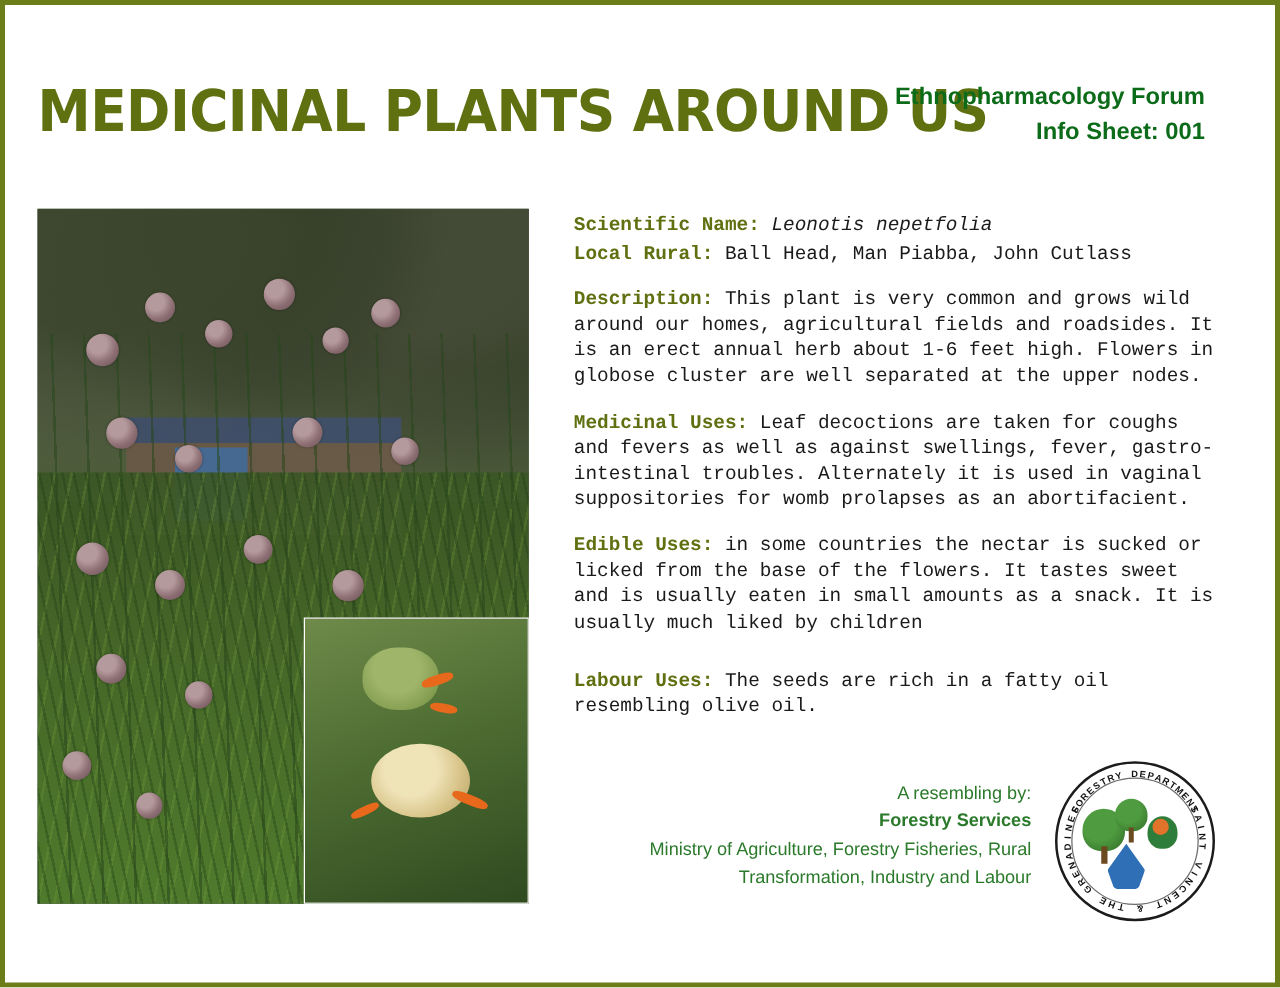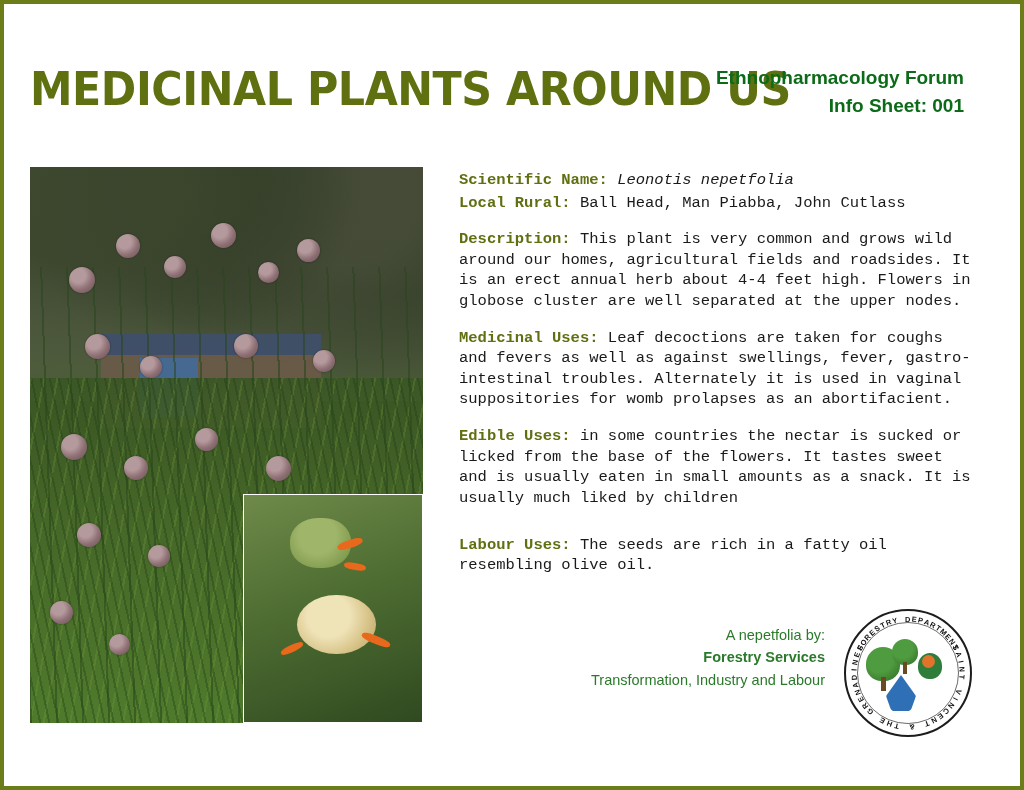--- a/index.html
+++ b/index.html
@@ -287,43 +287,44 @@
       <span class="sci-italic">Leonotis nepetfolia</span>
     </div>
 
     <div class="para">
       <span class="lbl">Local Rural:</span>
       <span>Ball Head, Man Piabba, John Cutlass</span>
     </div>
 
     <div class="para">
       <span class="lbl">Description:</span>
-      <span>This plant is very common and grows wild around our homes, agricultural fields and roadsides.  It is an erect annual herb about 4-4 feet high. Flowers in globose cluster are well separated at the upper nodes.</span>
+      <span>This plant is very common and grows wild around our homes, agricultural fields and roadsides.  It is an erect annual herb about 1-6 feet high. Flowers in globose cluster are well separated at the upper nodes.</span>
     </div>
 
     <div class="para">
       <span class="lbl">Medicinal Uses:</span>
       <span>Leaf decoctions are taken for coughs and fevers as well as against swellings, fever, gastro-intestinal troubles. Alternately it is used in vaginal suppositories  for womb prolapses as an abortifacient.</span>
     </div>
 
     <div class="para">
       <span class="lbl">Edible Uses:</span>
       <span>in some countries the nectar is sucked or licked from the base of the flowers. It tastes sweet and is usually eaten in small amounts as a snack. It is usually much liked by children</span>
     </div>
 
     <div class="para" style="margin-top:26px;">
       <span class="lbl">Labour Uses:</span>
       <span>The seeds are rich in a fatty oil resembling olive oil.</span>
     </div>
 
   </div>
 
   <div class="pub">
-    <div>A nepetfolia by:</div>
+    <div>A resembling by:</div>
     <div class="bold">Forestry Services</div>
+    <div>Ministry of Agriculture, Forestry Fisheries, Rural</div>
     <div>Transformation, Industry and Labour</div>
   </div>
 
   <div class="seal">
     <div class="seal-ring"></div>
     <div class="seal-inner"></div>
 
     <div class="seal-tree" style="left:22px;top:38px;width:34px;height:34px;"></div>
     <div class="seal-trunk" style="left:37px;top:68px;width:5px;height:14px;"></div>
     <div class="seal-tree" style="left:48px;top:30px;width:26px;height:26px;"></div>

